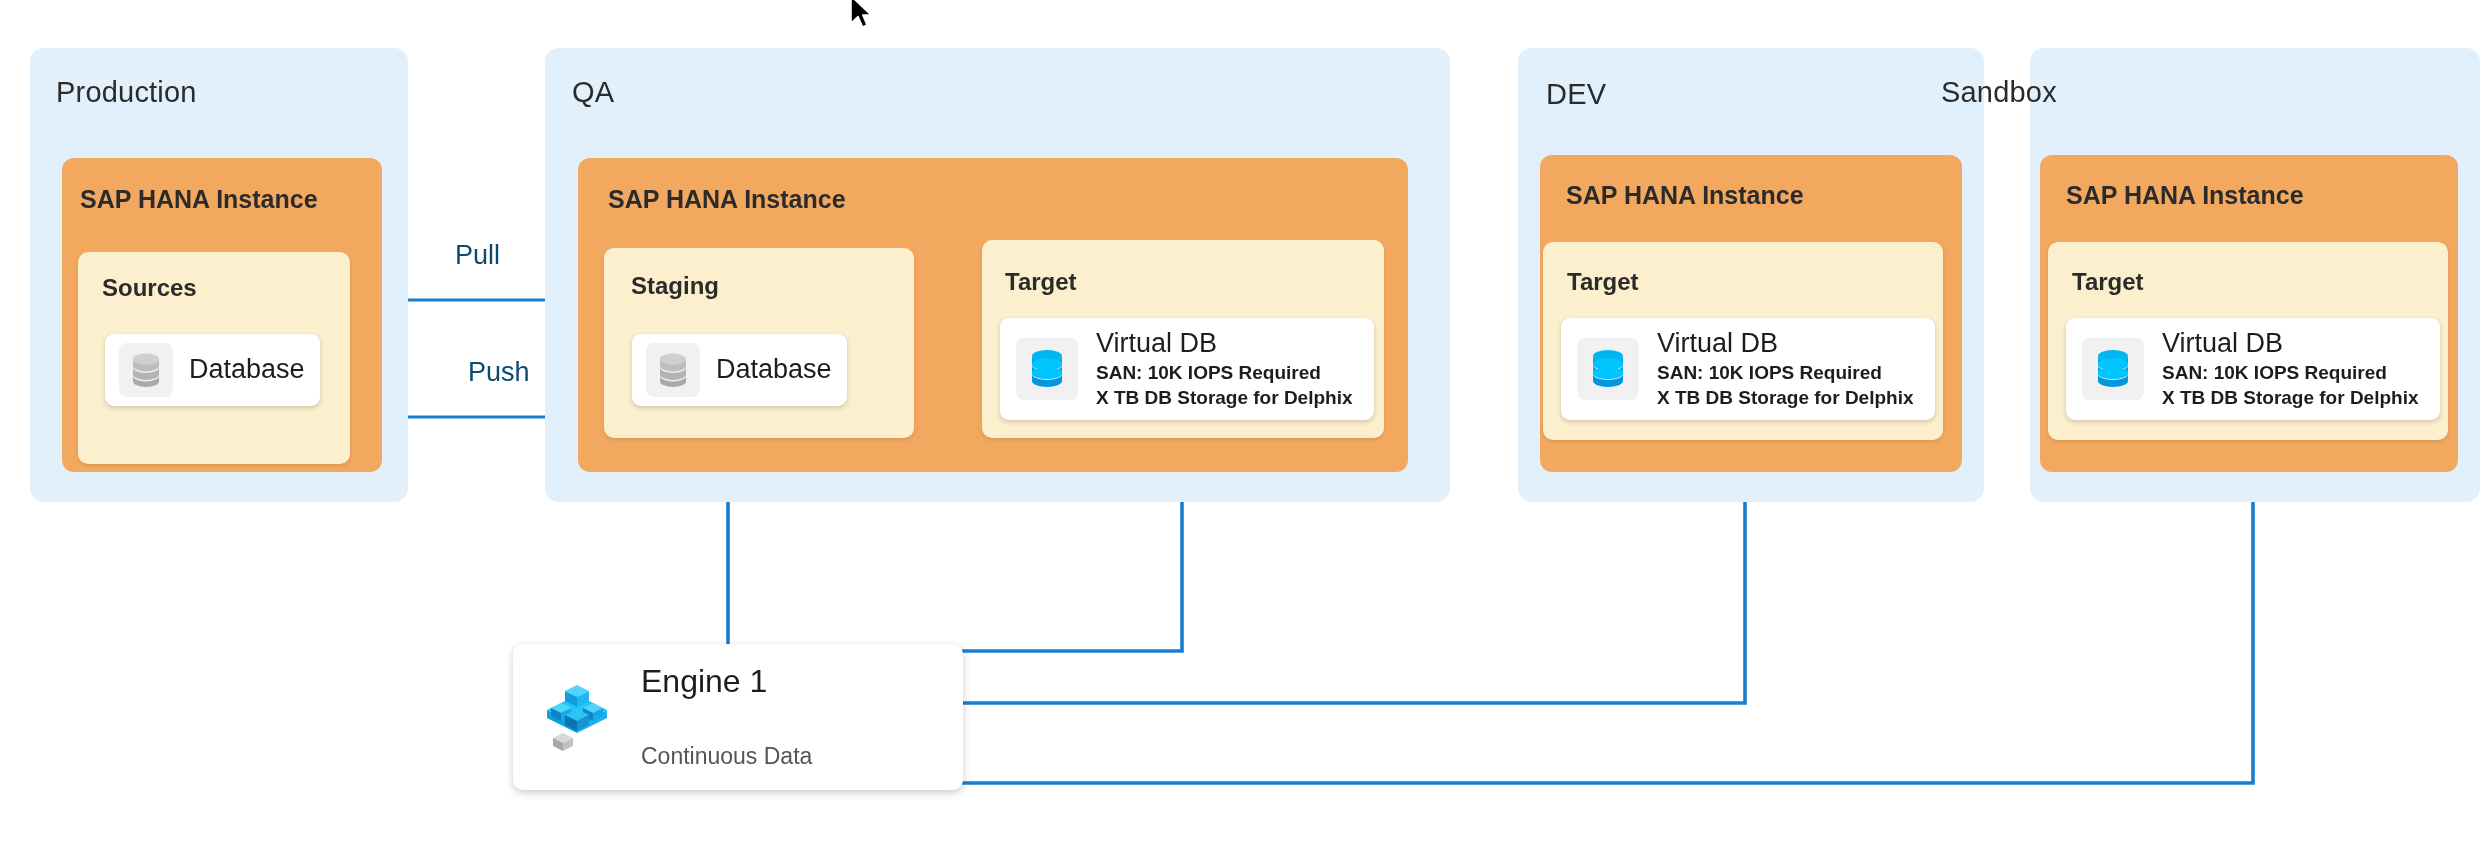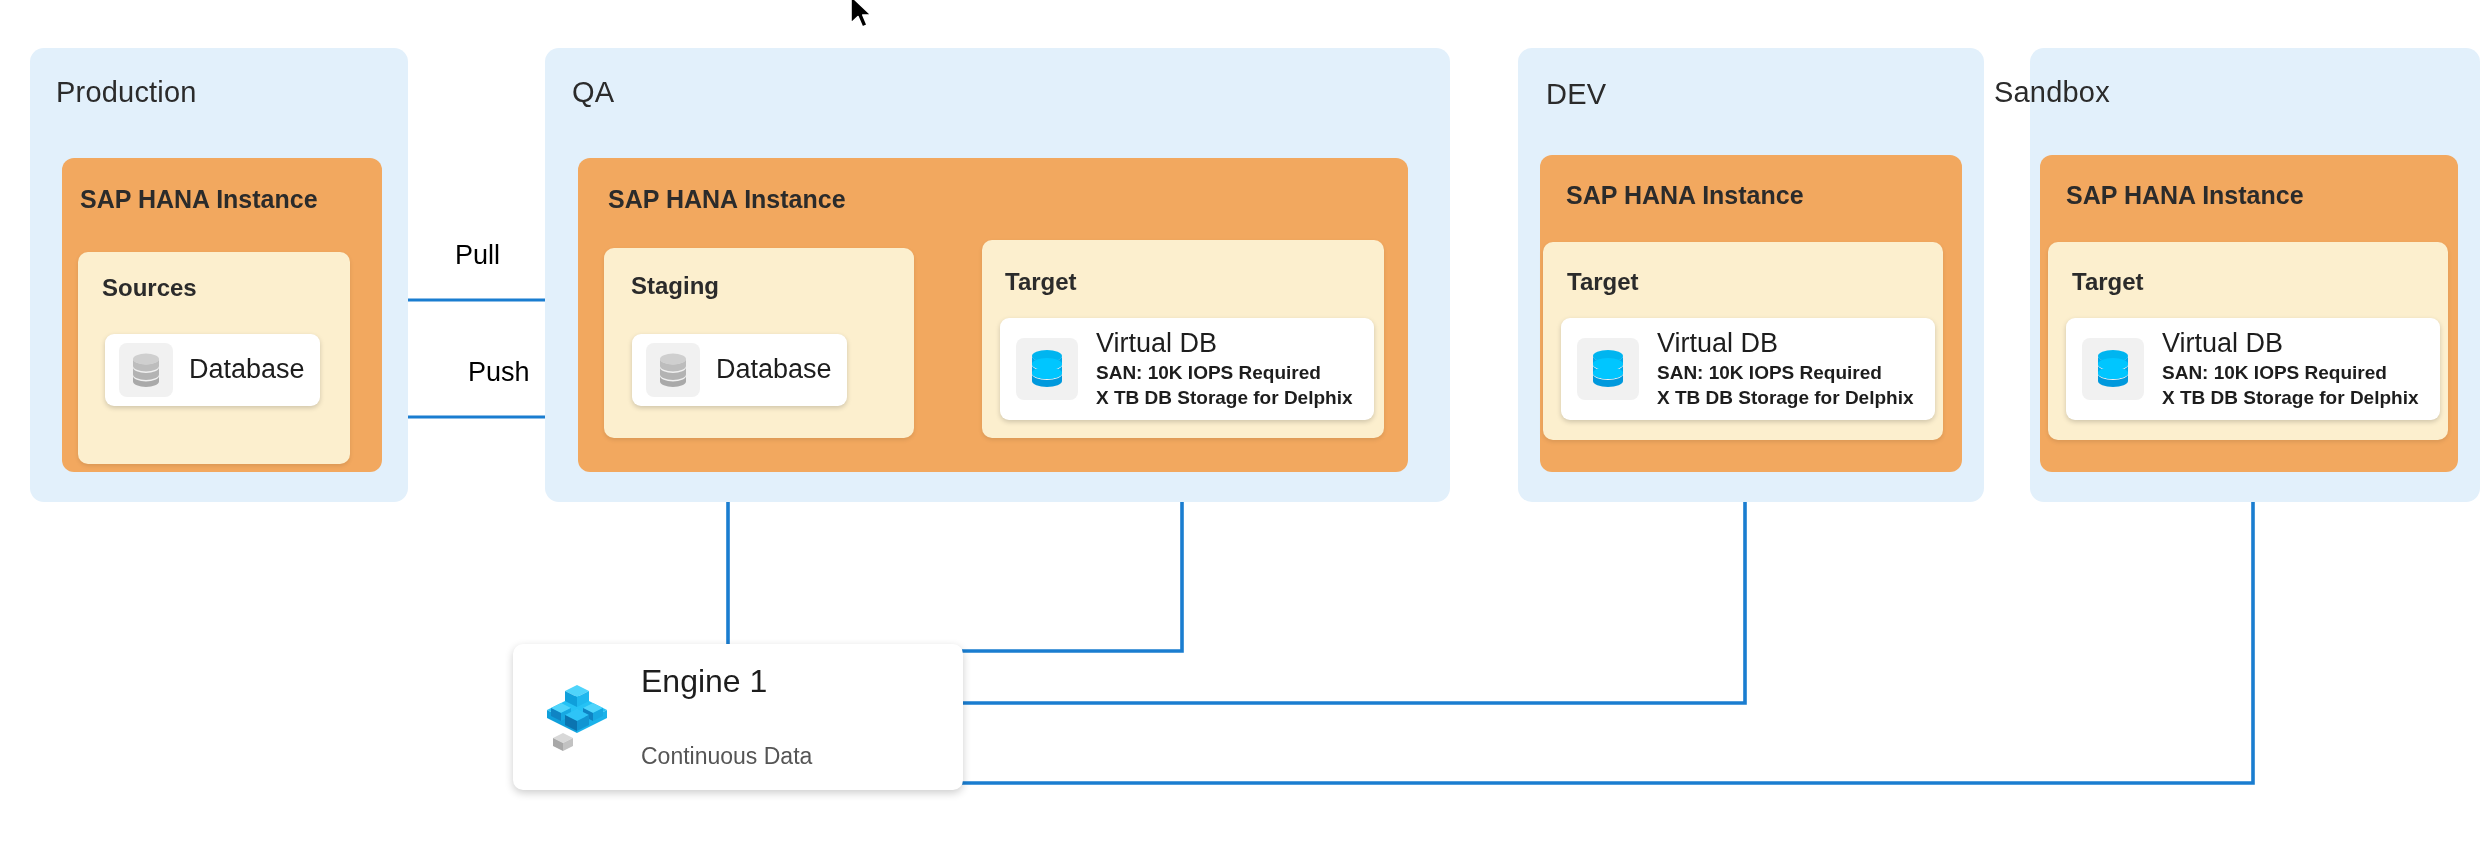--- a/index.html
+++ b/index.html
@@ -87,21 +87,21 @@
   }
   .card-txt{display:flex;flex-direction:column;justify-content:center;}
   .card-title{font-size:27px;color:#1d1d1d;line-height:1.16;white-space:nowrap;}
   .card-sub{font-size:19px;color:#1d1d1d;line-height:1.32;white-space:nowrap;font-weight:bold;}
   .card-sub2{font-size:23px;color:#555;line-height:1.3;white-space:nowrap;}
 
   
   .flow-label{
     position:absolute;
     font-size:27px;
-    color:#000000;
+    color:#0c4a6e;
     white-space:nowrap;
   }
 
   
   #links{position:absolute;left:0;top:0;width:2480px;height:848px;pointer-events:none;}
 
   
   #cursor{position:absolute;pointer-events:none;}
 </style>
 </head>
@@ -221,21 +221,21 @@
       </svg>
     </span>
     <span class="card-txt" style="margin-left:18px;">
       <span class="card-title">Virtual DB</span>
       <span class="card-sub">SAN: 10K IOPS Required</span>
       <span class="card-sub">X TB DB Storage for Delphix</span>
     </span>
   </div>
 
   <div class="env" style="left:2030px;top:48px;width:450px;height:454px;"></div>
-  <div class="env-title" style="left:1994px;top:76px;">Sandbox</div>
+  <div class="env-title" style="left:1941px;top:76px;">Sandbox</div>
 
   <div class="hana" style="left:2040px;top:155px;width:418px;height:317px;"></div>
   <div class="hana-title" style="left:2066px;top:181px;">SAP HANA Instance</div>
 
   <div class="grp" style="left:2048px;top:242px;width:400px;height:198px;"></div>
   <div class="grp-title" style="left:2072px;top:268px;">Target</div>
 
   <div class="card" style="left:2066px;top:318px;width:374px;height:102px;padding:0 16px;">
     <span class="ico-box" style="width:62px;height:62px;">
       <svg width="40" height="42" viewBox="0 0 40 42" xmlns="http://www.w3.org/2000/svg">

